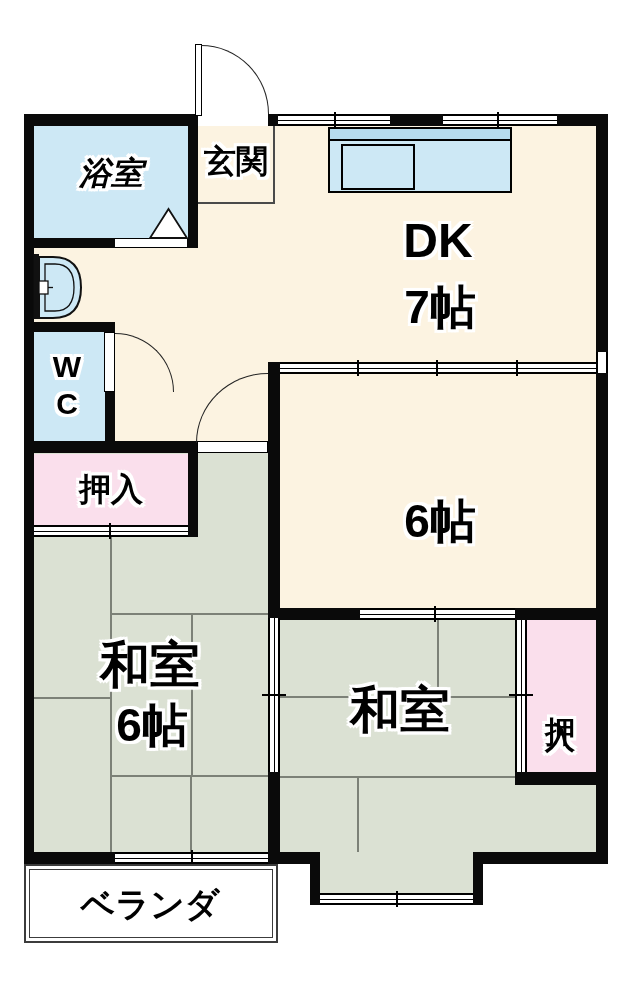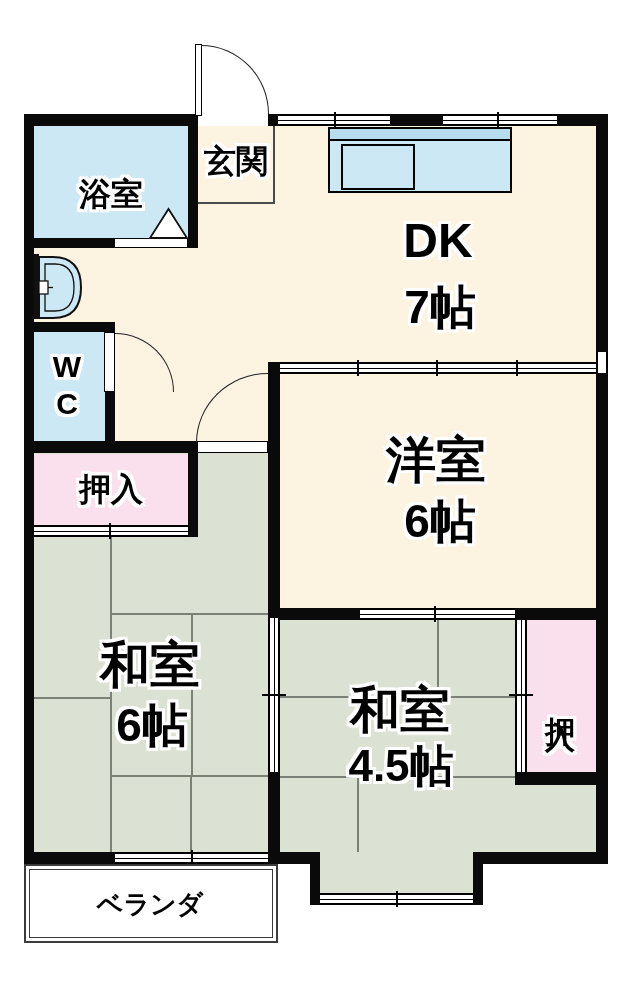--- a/index.html
+++ b/index.html
@@ -139,29 +139,27 @@
       <path d="M 45 264 L 55 264 Q 74 264 74 287.5 Q 74 311 55 311 L 45 311 Z" fill="none" stroke="#111" stroke-width="1.3"></path>
       <rect x="39" y="281" width="9" height="13" fill="#fff" stroke="#111" stroke-width="1.3"></rect>
       <line x1="48" y1="287.5" x2="53" y2="287.5" stroke="#111" stroke-width="1.3"></line>
     </g>
   </svg>
 
   <div id="veranda-box">
     <div class="inner"></div>
   </div>
 
-  <div class="lbl" style="left:111px;top:194px;font-size:32px;">浴室</div>
+  <div class="lbl" style="left:111px;top:173px;font-size:32px;font-style:italic;">浴室</div>
   <div class="lbl" style="left:236px;top:161px;font-size:32px;text-align:center;">玄関</div>
   <div class="lbl" style="left:438px;top:241px;font-size:48px;">DK</div>
   <div class="lbl" style="left:440px;top:299px;font-size:46px;margin-top:8px;">7帖</div>
   <div class="lbl" style="left:67px;top:367px;font-size:30px;">W</div>
   <div class="lbl" style="left:67px;top:404px;font-size:30px;">C</div>
   <div class="lbl" style="left:111px;top:489px;font-size:32px;">押入</div>
-  <div class="lbl" style="left:436px;top:460px;font-size:50px;">洋室</div>
   <div class="lbl" style="left:440px;top:521px;font-size:46px;">6帖</div>
   <div class="lbl" style="left:150px;top:665px;font-size:50px;">和室</div>
   <div class="lbl" style="left:152px;top:725px;font-size:46px;">6帖</div>
   <div class="lbl" style="left:400px;top:710px;font-size:50px;">和室</div>
-  <div class="lbl" style="left:401px;top:766px;font-size:44px;">4.5帖</div>
   <div class="lbl vert" style="left:560px;top:697px;font-size:30px;">押入</div>
-  <div class="lbl" style="left:150px;top:904px;font-size:26px;">ベランダ</div>
+  <div class="lbl" style="left:150px;top:904px;font-size:34px;">ベランダ</div>
 
 </div>
 
 </body></html>

